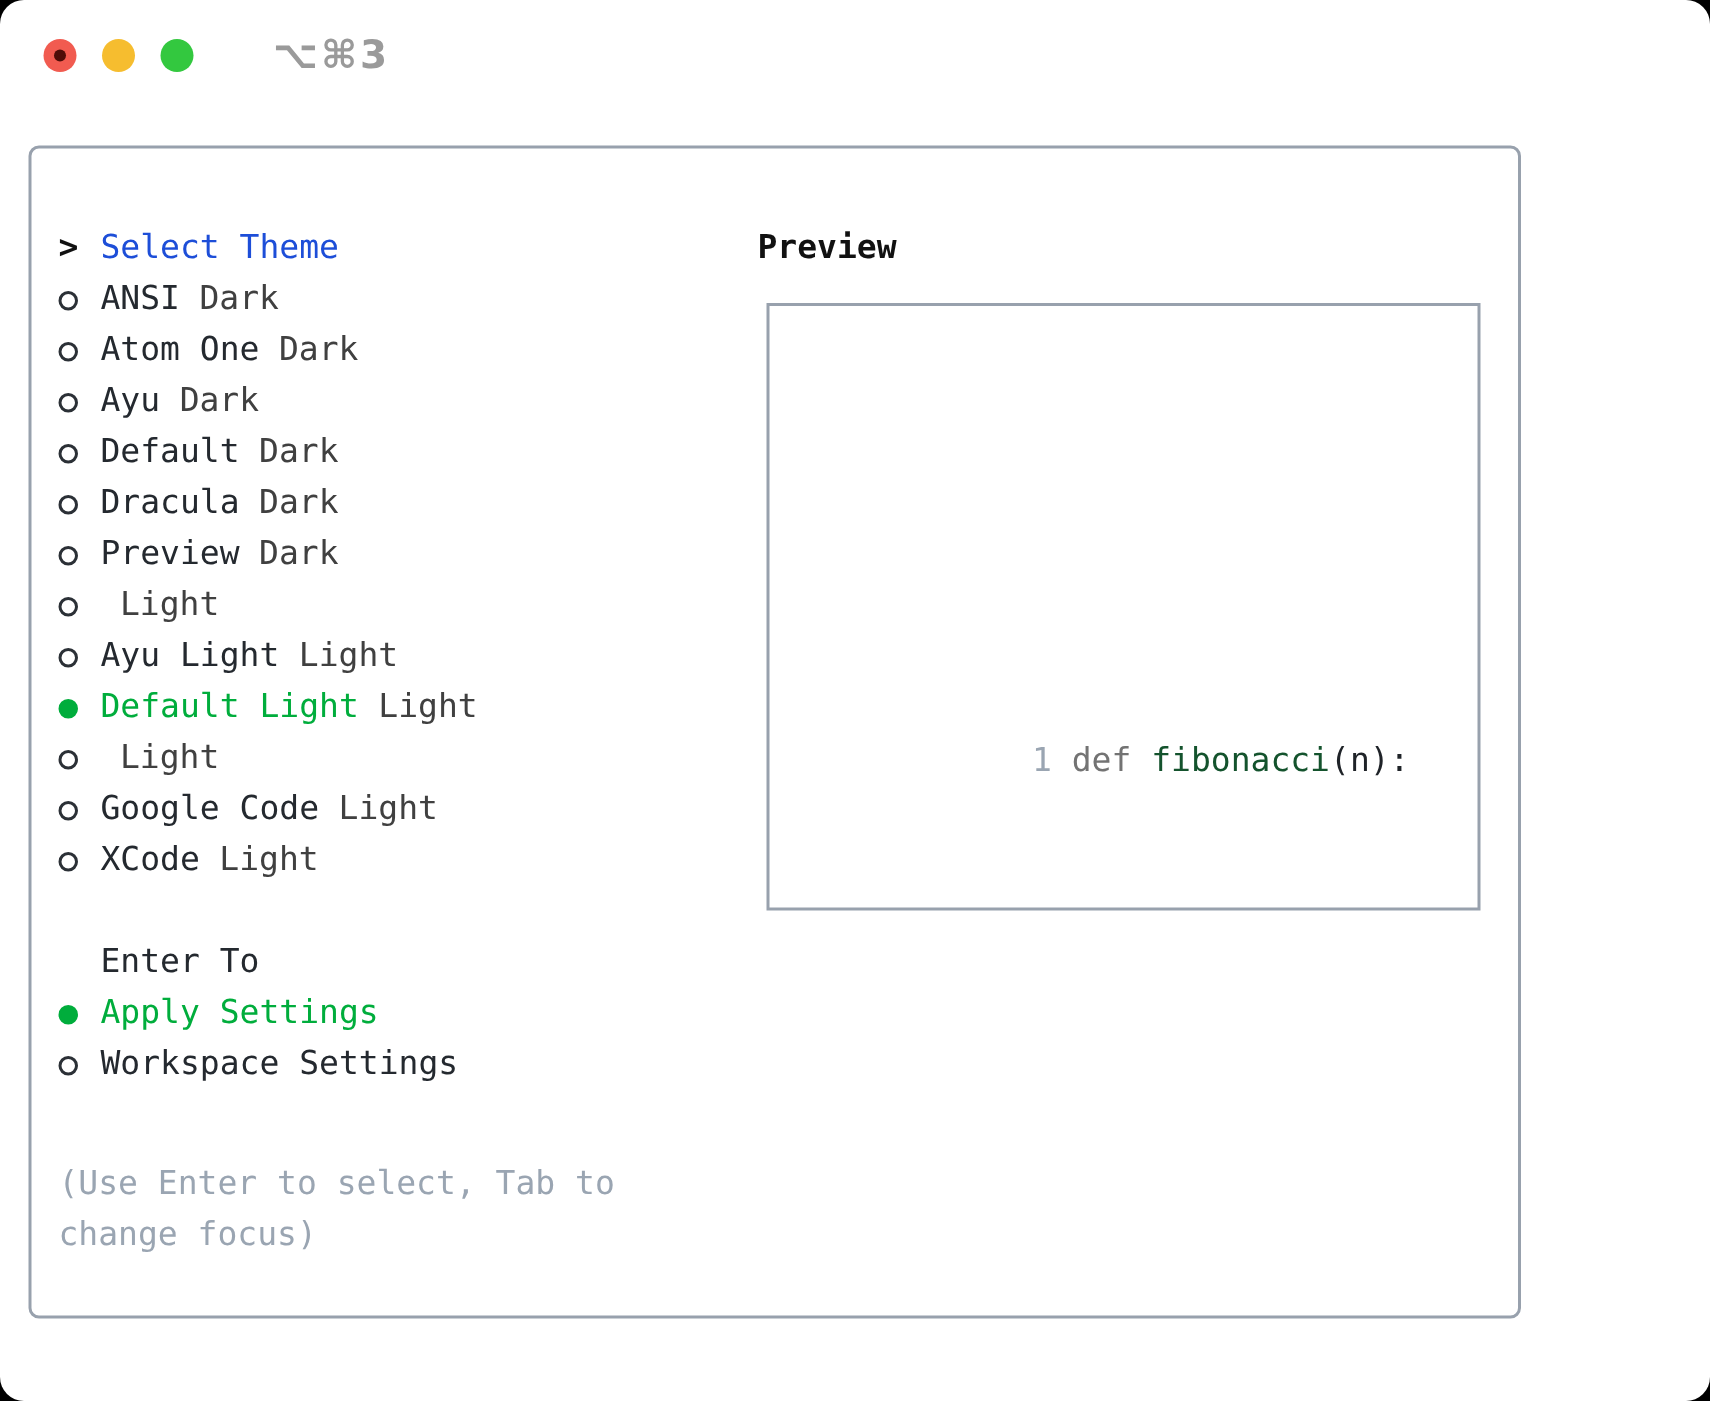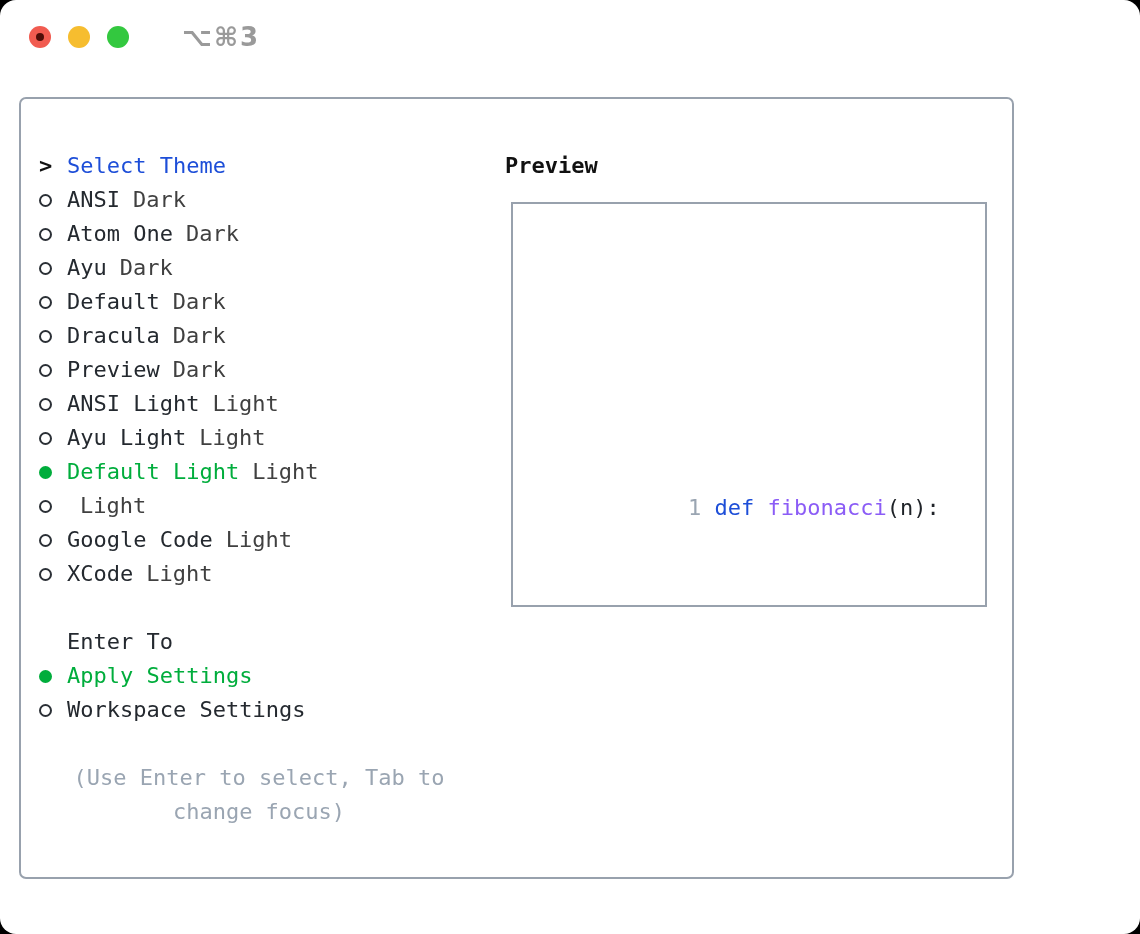--- a/index.html
+++ b/index.html
@@ -47,41 +47,40 @@
     border:2px solid #2b3036;box-sizing:border-box;display:inline-block;
   }
   .radio.on{background:#00ad3c;border-color:#00ad3c;}
   .hdr{font-weight:normal;color:#1d4ed8;}
   .prefix{font-weight:bold;color:#111111;font-size:22px;}
   .tname{color:#24292f;text-align:right;}
   .row.selected .tname{color:#00ad3c;}
   .variant{color:#404040;margin-left:13px;}
   .spacer{height:34px;}
   .help{
-    color:#9aa5b2;white-space:pre-line;margin-top:0;
+    color:#9aa5b2;white-space:pre-line;margin-top:12px;
     width:440px;
-    text-align:center;
   }
   
   .preview-header{
     position:absolute;left:484px;top:50px;height:34px;line-height:34px;
     font-weight:bold;color:#111111;
   }
   .preview-box{
     position:absolute;left:490px;top:103px;
     width:476px;height:405px;
     border:2px solid #98a1ad;box-sizing:border-box;
     padding:49px 0 0 16px;
     white-space:pre;overflow:hidden;
   }
   .pline{height:34px;line-height:34px;font-size:22px;}
   .ln{color:#9aa5b2;}
   .pl{color:#1f2328;}
-  .kw{color:#1d4ed8;}
-  .fn{color:#8b5cf6;}
+  .kw{color:#737373;}
+  .fn{color:#14532d;}
 </style>
 </head>
 <body>
 
 <div class="window">
 
   <div class="titlebar">
     <span class="light close"></span>
     <span class="light min"></span>
     <span class="light zoom"></span>
@@ -146,21 +145,20 @@
               <span class="radio"></span>
             </span>
             <span class="tname">Preview</span>
             <span class="variant">Dark</span>
           </div>
 
           <div class="row">
             <span class="bullet">
               <span class="radio"></span>
             </span>
-            <span class="tname">ANSI Light</span>
             <span class="variant">Light</span>
           </div>
 
           <div class="row">
             <span class="bullet">
               <span class="radio"></span>
             </span>
             <span class="tname">Ayu Light</span>
             <span class="variant">Light</span>
           </div>

